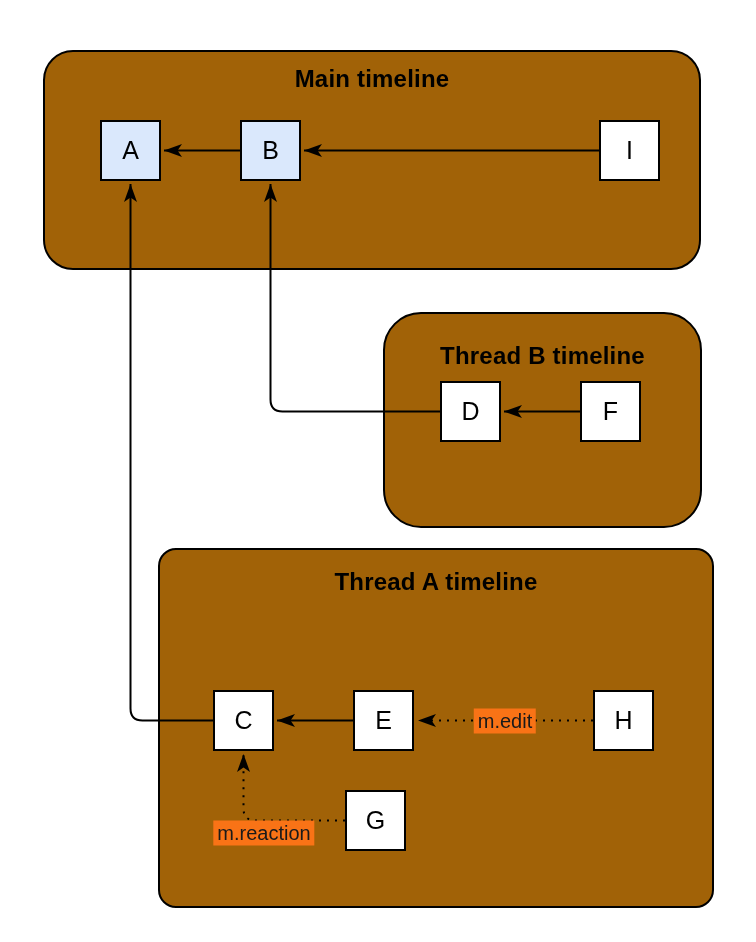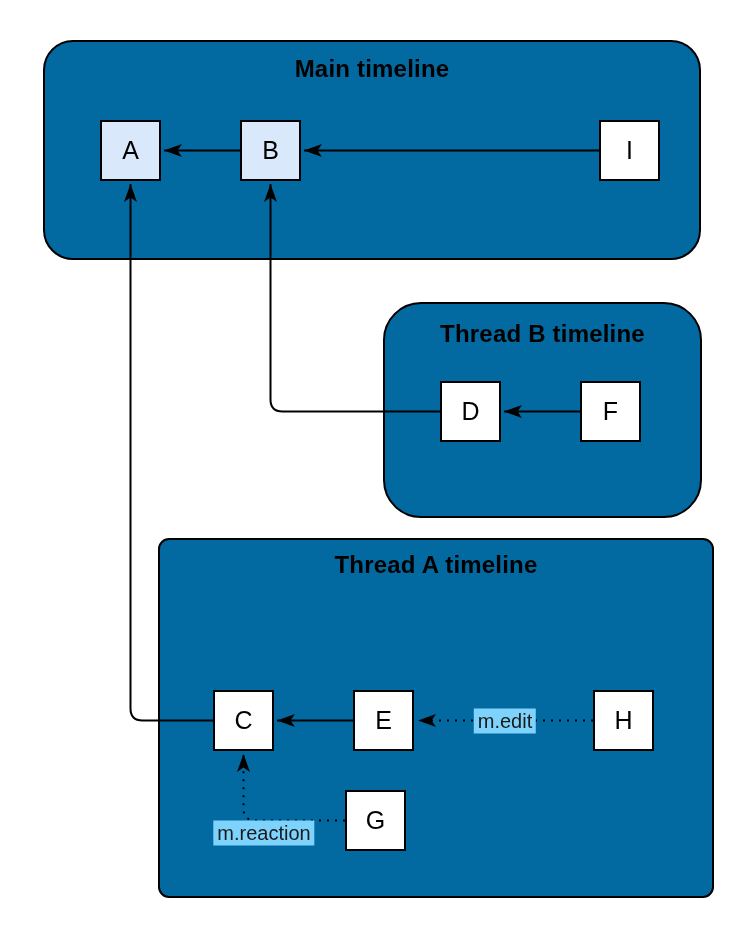--- a/index.html
+++ b/index.html
@@ -10,35 +10,36 @@
   }
   .canvas {
     position: relative;
     width: 756px;
     height: 942px;
     background: #ffffff;
     overflow: hidden;
   }
   .container {
     position: absolute;
-    background: #0369a1;
+    background: #a16207;
     border: 2px solid #000000;
     box-sizing: border-box;
+    margin-top: 10px;
   }
   .container-title {
     width: 100%;
     text-align: center;
     font-weight: bold;
     font-size: 24px;
     color: #000000;
     letter-spacing: 0.2px;
   }
   .container.main     { left: 43px;  top: 40px;  width: 658px; height: 220px; border-radius: 30px; padding-top: 13px; }
-  .container.thread-b { left: 383px; top: 302px; width: 319px; height: 216px; border-radius: 38px; padding-top: 16px; }
-  .container.thread-a { left: 158px; top: 538px; width: 556px; height: 360px; border-radius: 11px; padding-top: 11px; }
+  .container.thread-b { left: 383px; top: 302px; width: 319px; height: 216px; border-radius: 38px; padding-top: 28px; }
+  .container.thread-a { left: 158px; top: 538px; width: 556px; height: 360px; border-radius: 18px; padding-top: 18px; }
 
   .edges-layer {
     position: absolute;
     left: 0; top: 0;
     width: 756px; height: 942px;
     pointer-events: none;
   }
   .edge { stroke: #000000; stroke-width: 2; fill: none; }
   .edge.dotted { stroke-dasharray: 2 6; }
 
@@ -62,21 +63,21 @@
   .node-d { left: 440px; top: 381px; }
   .node-f { left: 580px; top: 381px; }
   .node-c { left: 213px; top: 690px; }
   .node-e { left: 353px; top: 690px; }
   .node-h { left: 593px; top: 690px; }
   .node-g { left: 345px; top: 790px; }
 
   .edge-label {
     position: absolute;
     transform: translate(-50%, -50%);
-    background: #7dd3fc;
+    background: #f97316;
     color: #1a1a1a;
     font-size: 20px;
     padding: 1px 4px;
     white-space: nowrap;
   }
   .label-edit     { left: 505px; top: 721px; }
   .label-reaction { left: 264px; top: 833px; }
 </style>
 </head>
 <body>

